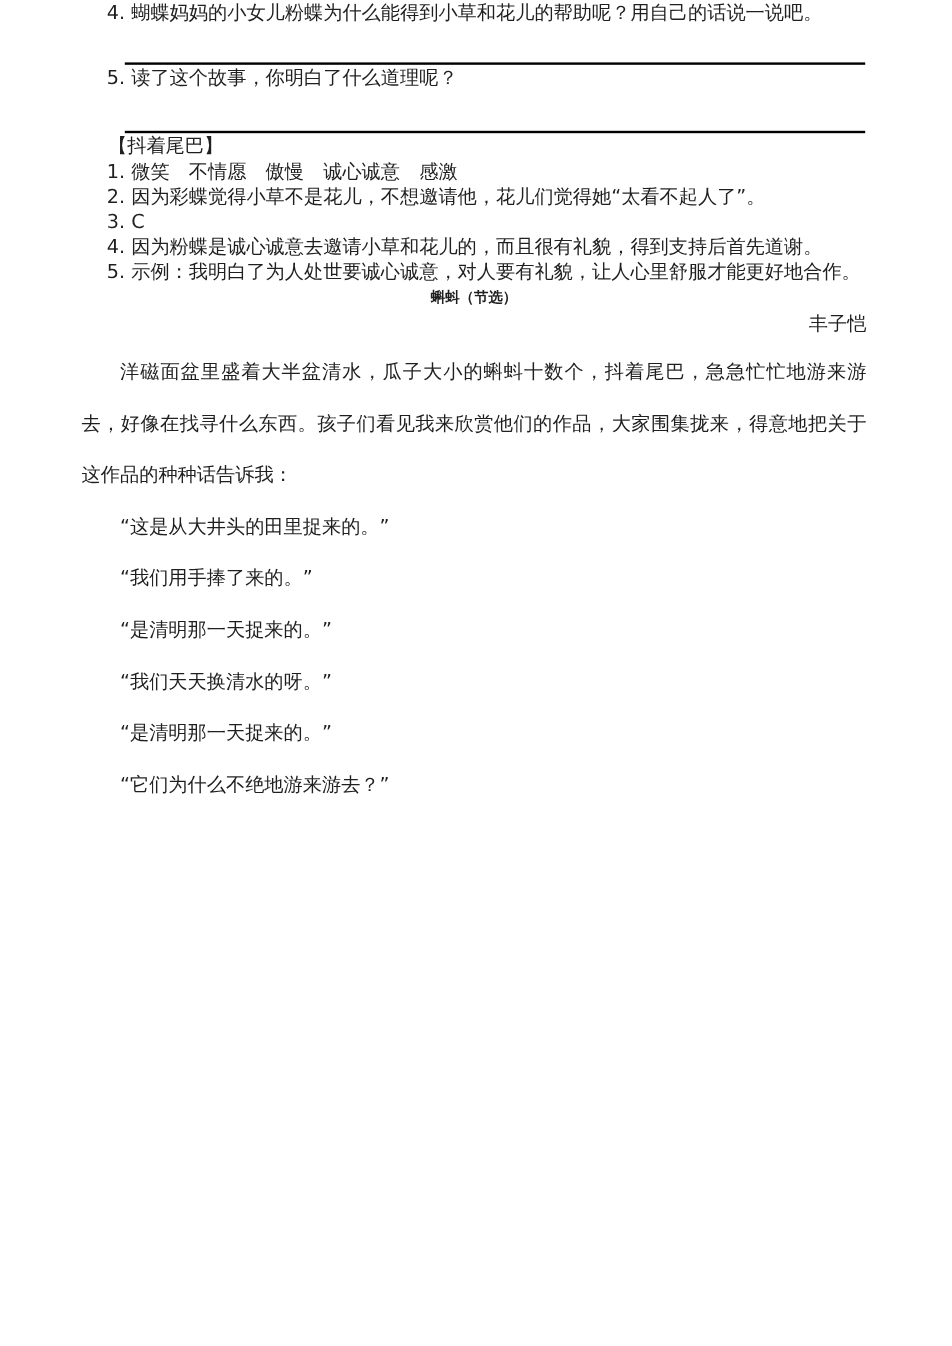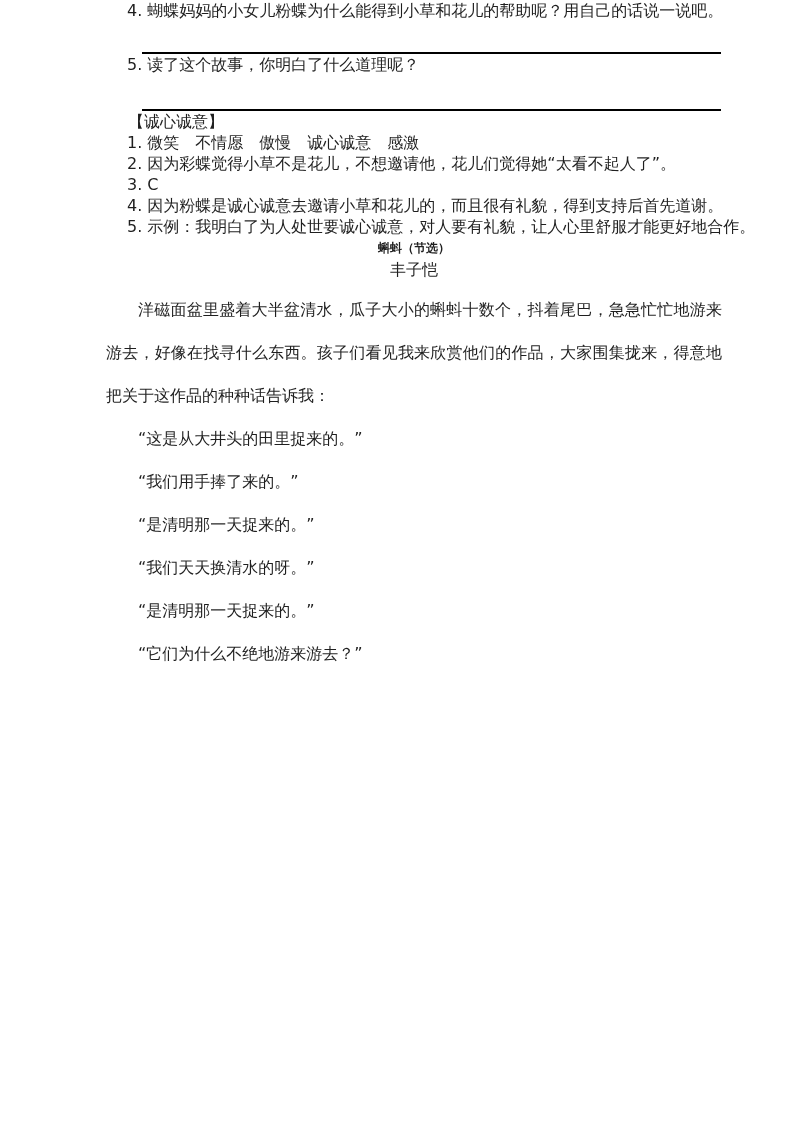--- a/index.html
+++ b/index.html
@@ -7,21 +7,21 @@
     padding: 0;
     background: #ffffff;
   }
   .page {
     position: relative;
     width: 793px;
     height: 1122px;
     margin: 0 auto;
     background: #ffffff;
     box-sizing: border-box;
-    padding: 0 71px 0 106px;
+    padding: 0 71px 0 68px;
     font-family: "DejaVu Sans", sans-serif;
     font-size: 16px;
     color: #1f1f1f;
     overflow: hidden;
   }
   .page p { margin: 0; }
 
   
   .q-line {
     padding-left: 21px;
@@ -61,21 +61,21 @@
   
   .passage-title {
     margin-top: 87px;
     text-align: center;
     font-weight: bold;
     font-size: 12px;
     line-height: 22px;
   }
   .passage-author {
     margin-top: 18px;
-    text-align: center;
+    text-align: right;
     font-size: 16px;
     line-height: 22px;
   }
   .passage-body {
     margin-top: 7px;
     line-height: 43px;
   }
   .passage-intro {
     text-indent: 2em;
     text-align: justify;
@@ -92,21 +92,21 @@
 <div class="page">
 
   <p class="q-line q4">4. 蝴蝶妈妈的小女儿粉蝶为什么能得到小草和花儿的帮助呢？用自己的话说一说吧。</p>
 
   <div class="answer-rule rule1"></div>
 
   <p class="q-line q5">5. 读了这个故事，你明白了什么道理呢？</p>
 
   <div class="answer-rule rule2"></div>
 
-  <p class="ak-heading">【诚心诚意】</p>
+  <p class="ak-heading">【抖着尾巴】</p>
 
   <p class="ak-item ak-1">1. 微笑　不情愿　傲慢　诚心诚意　感激</p>
 
   <p class="ak-item ak-2">2. 因为彩蝶觉得小草不是花儿，不想邀请他，花儿们觉得她“太看不起人了”。</p>
 
   <p class="ak-item ak-3">3. C</p>
 
   <p class="ak-item ak-4">4. 因为粉蝶是诚心诚意去邀请小草和花儿的，而且很有礼貌，得到支持后首先道谢。</p>
 
   <p class="ak-item ak-5">5. 示例：我明白了为人处世要诚心诚意，对人要有礼貌，让人心里舒服才能更好地合作。</p>

